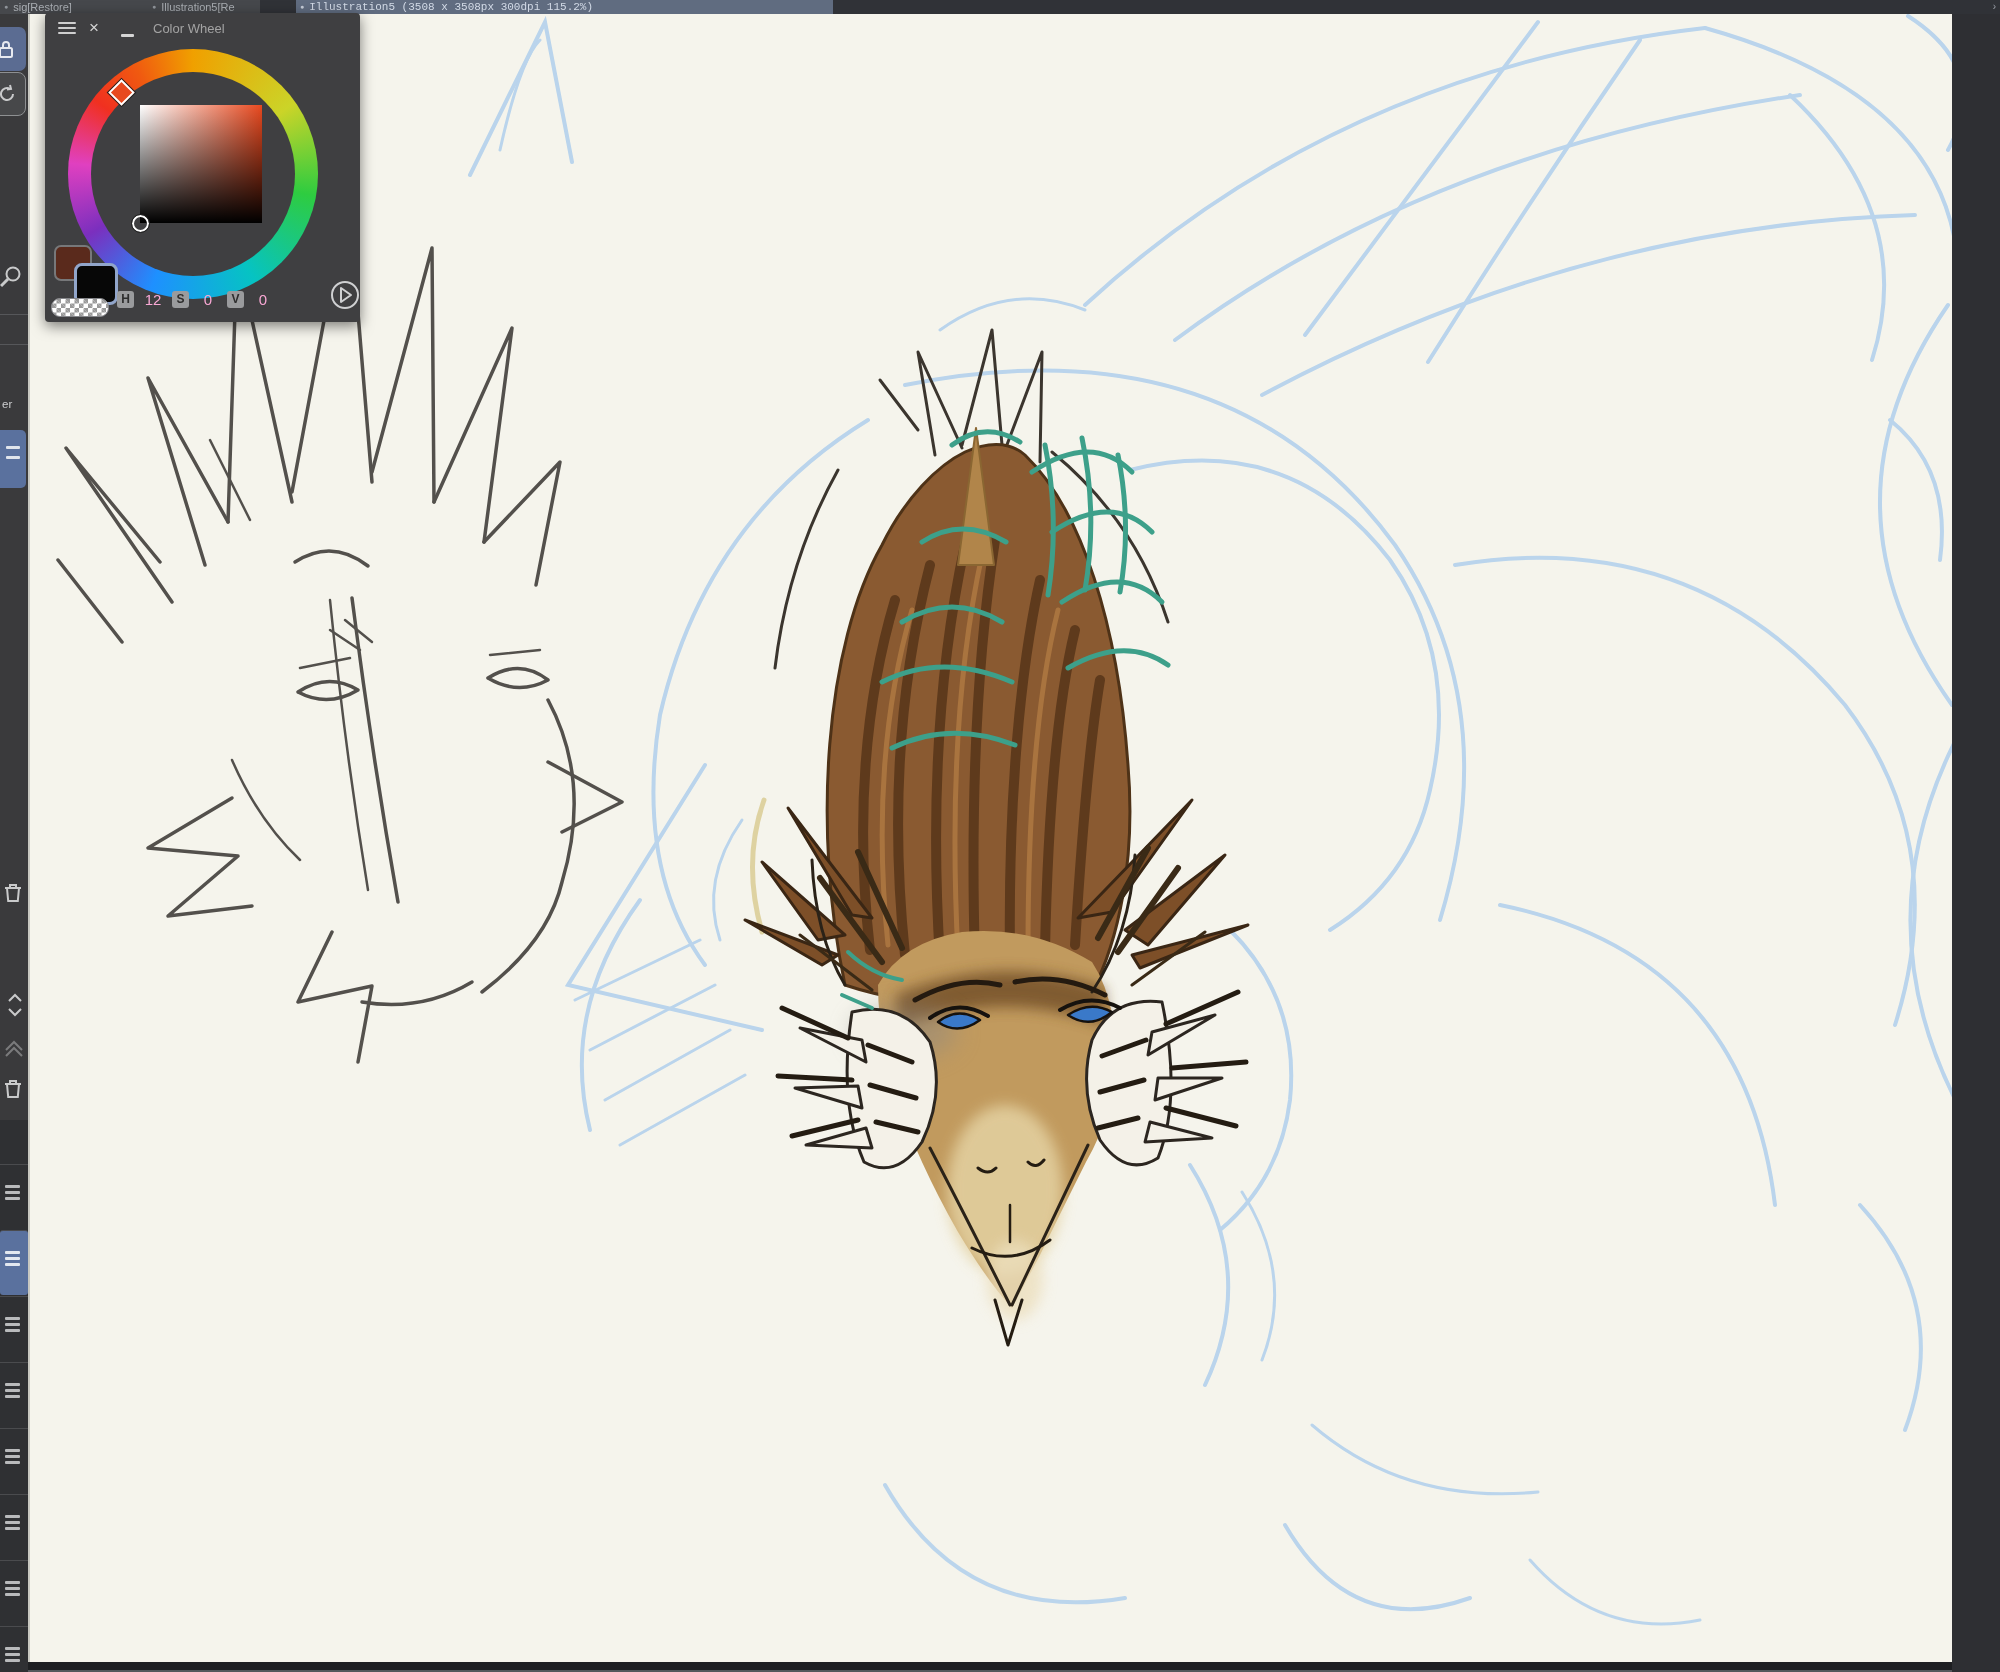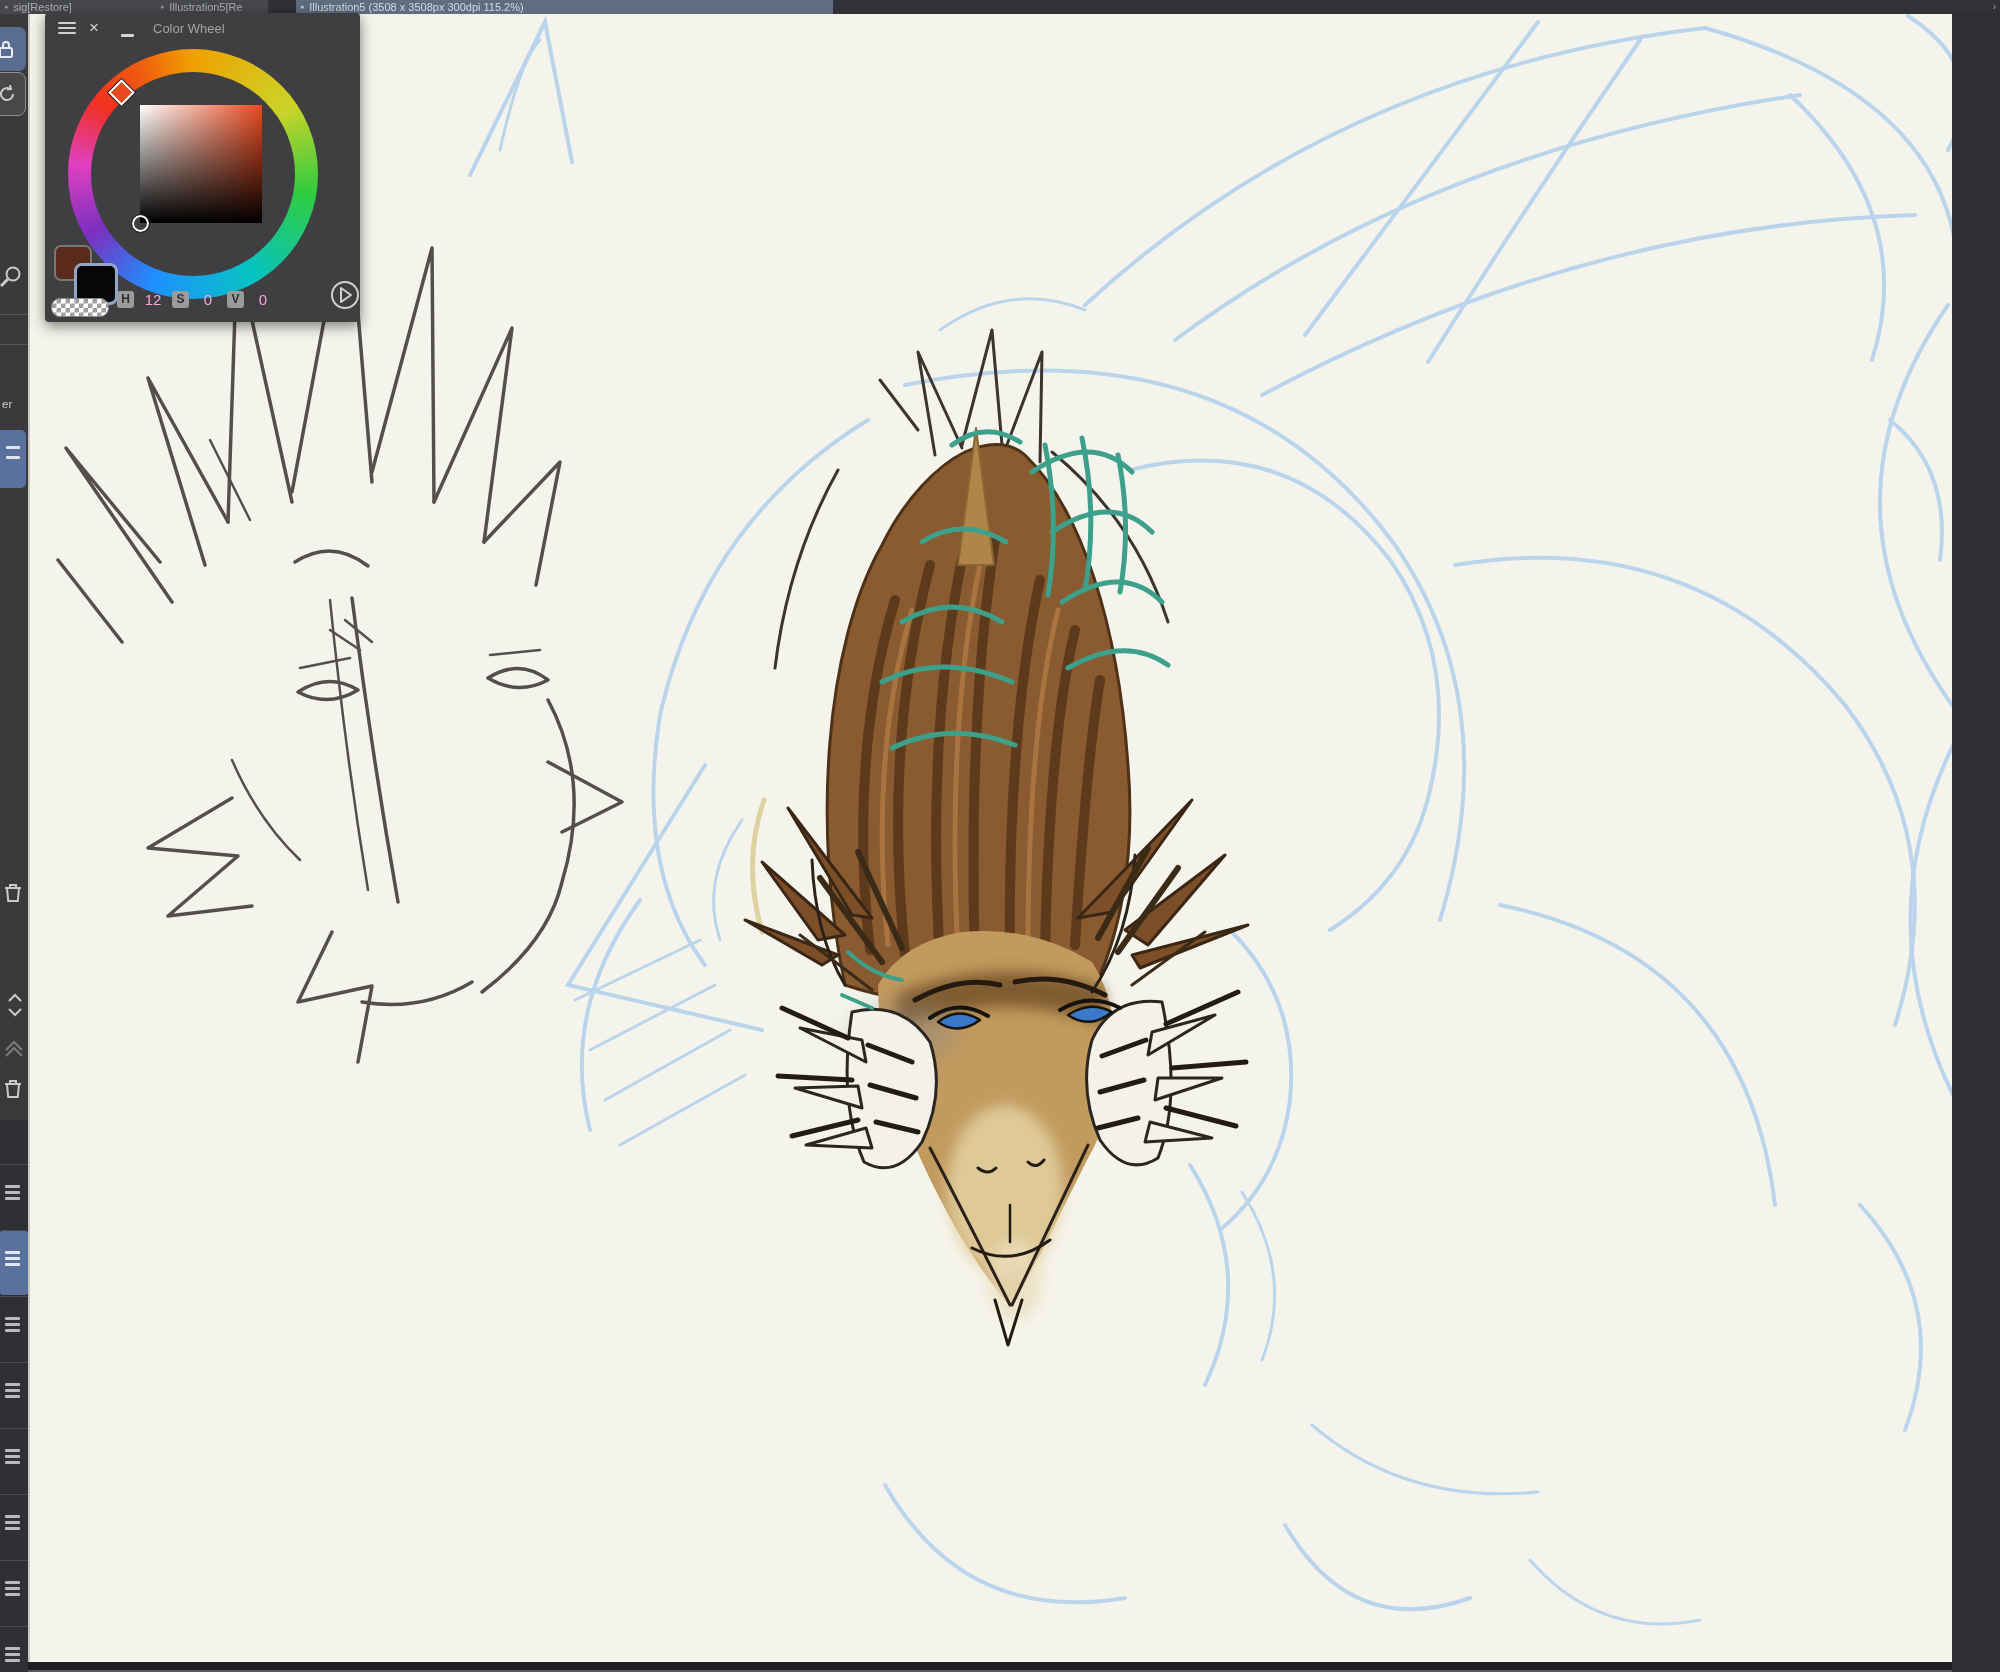--- a/index.html
+++ b/index.html
@@ -7,21 +7,21 @@
     width:2000px;height:1672px;position:relative;overflow:hidden;
     background:#35373b;font-family:"Liberation Sans",sans-serif;
     -webkit-font-smoothing:antialiased;
   }
   
   .tabbar{position:absolute;left:0;top:0;width:2000px;height:14px;background:#303237;}
   .tab{position:absolute;top:0;height:14px;display:flex;align-items:center;
        padding:0 4px;box-sizing:border-box;overflow:hidden;white-space:nowrap;
        font-size:11px;color:#a9adb2;background:#46484c;}
   .tab .dot{font-size:7px;margin-right:5px;color:#8f949a;line-height:14px;}
-  .tab.active{background:#606c80;color:#d2dae6;}
+  .tab.active{background:#606c80;color:#d2dae6;font-family:Liberation Mono, monospace;}
   .tab.active .dot{color:#c6cdd8;}
   .tab-scroll{position:absolute;right:4px;top:0;height:14px;line-height:13px;
        font-size:10px;color:#9ba0a8;}
   
   .sidebar{position:absolute;left:0;top:14px;width:28px;height:1658px;background:#3a3a3c;overflow:hidden;}
   .tool-btn{position:absolute;display:flex;align-items:center;justify-content:center;color:#c9cacb;}
   .lock-btn{left:-14px;top:13px;width:40px;height:44px;background:#5b6c92;border-radius:7px;}
   .rotate-btn{left:-12px;top:58px;width:36px;height:42px;background:#47484a;
       border:1.5px solid #8e9092;border-radius:8px;}
   .zoom-btn{left:-6px;top:246px;width:34px;height:34px;}
@@ -83,21 +83,21 @@
   svg{display:block;}
 </style>
 </head>
 <body>
 
 <div class="tabbar">
   <div class="tab" style="left:0;width:157px;">
     <span class="dot">●</span>
     <span>sig[Restore]</span>
   </div>
-  <div class="tab" style="left:156px;width:112px;">
+  <div class="tab" style="left:148px;width:112px;">
     <span class="dot">●</span>
     <span>Illustration5[Re</span>
   </div>
   <div class="tab active" style="left:296px;width:537px;">
     <span class="dot">●</span>
     <span>Illustration5  (3508 x 3508px 300dpi 115.2%)</span>
   </div>
   <div class="tab-scroll">›</div>
 </div>
 

